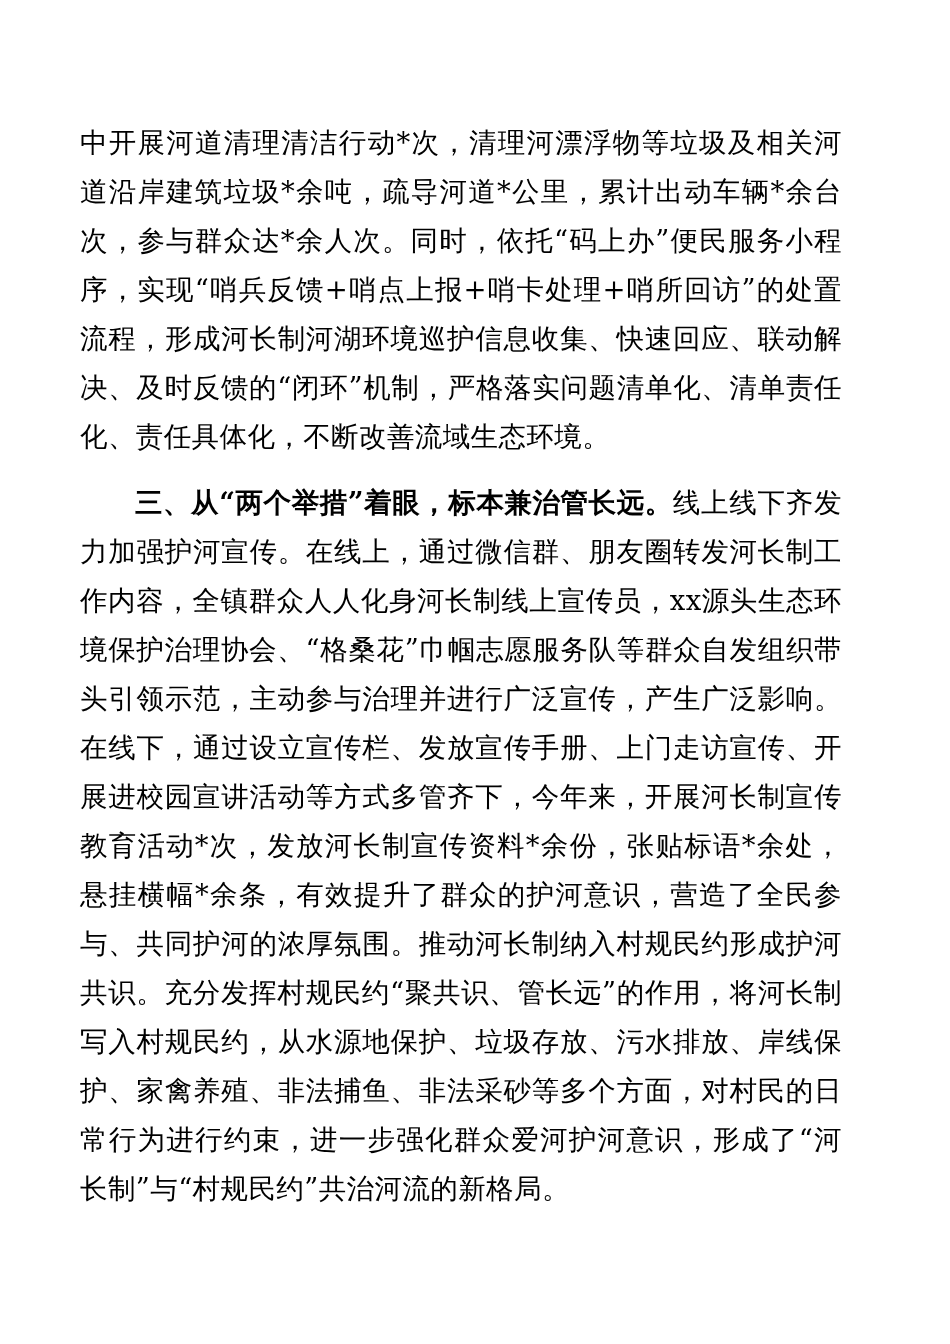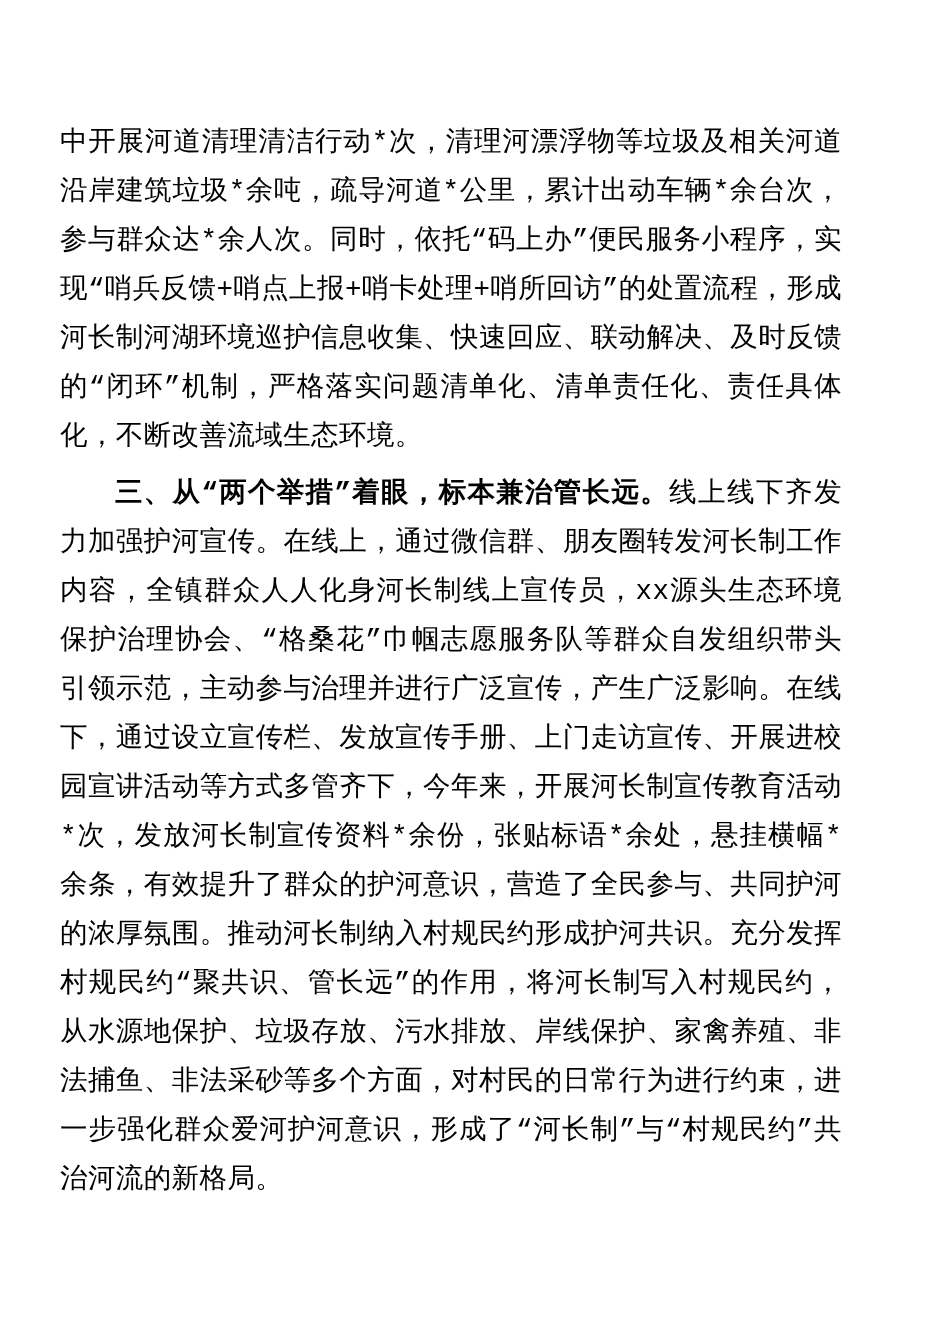--- a/index.html
+++ b/index.html
@@ -12,37 +12,36 @@
     height: 1344px;
     font-family: "DejaVu Serif", serif;
     color: #000000;
     overflow: hidden;
   }
   .page {
     position: relative;
     width: 950px;
     height: 1344px;
     box-sizing: border-box;
-    padding: 118px 108px 60px 60px;
+    padding: 118px 108px 60px 80px;
     background: #ffffff;
-    font-family: Liberation Mono, monospace;
   }
   .doc-body {
     font-size: 27.5px;
     line-height: 49px;
     text-align: justify;
     text-justify: inter-ideograph;
     letter-spacing: 0.4px;
   }
   .para {
     margin: 0;
     text-indent: 0;
   }
   .para + .para {
-    margin-top: 8px;
+    margin-top: 17px;
   }
   .para.indent {
     text-indent: 2em;
   }
   .bold-lead {
     font-weight: bold;
     letter-spacing: 0.2px;
   }
 </style>
 </head>

